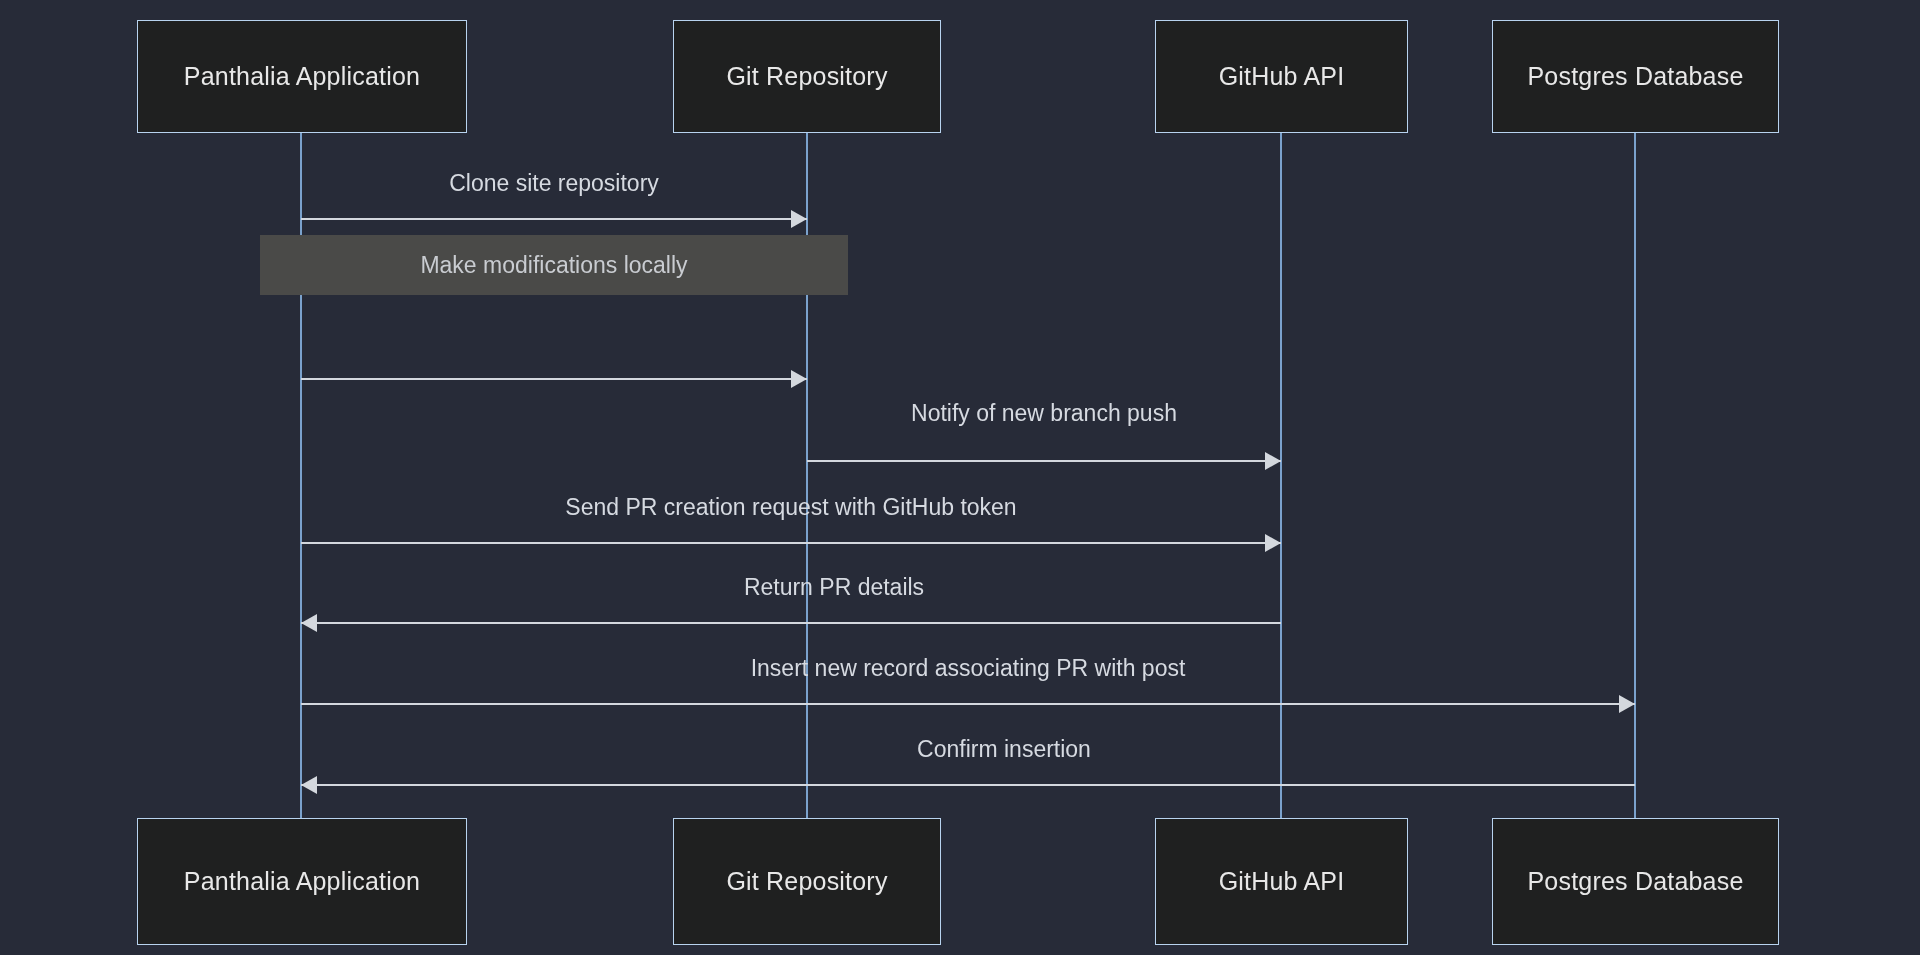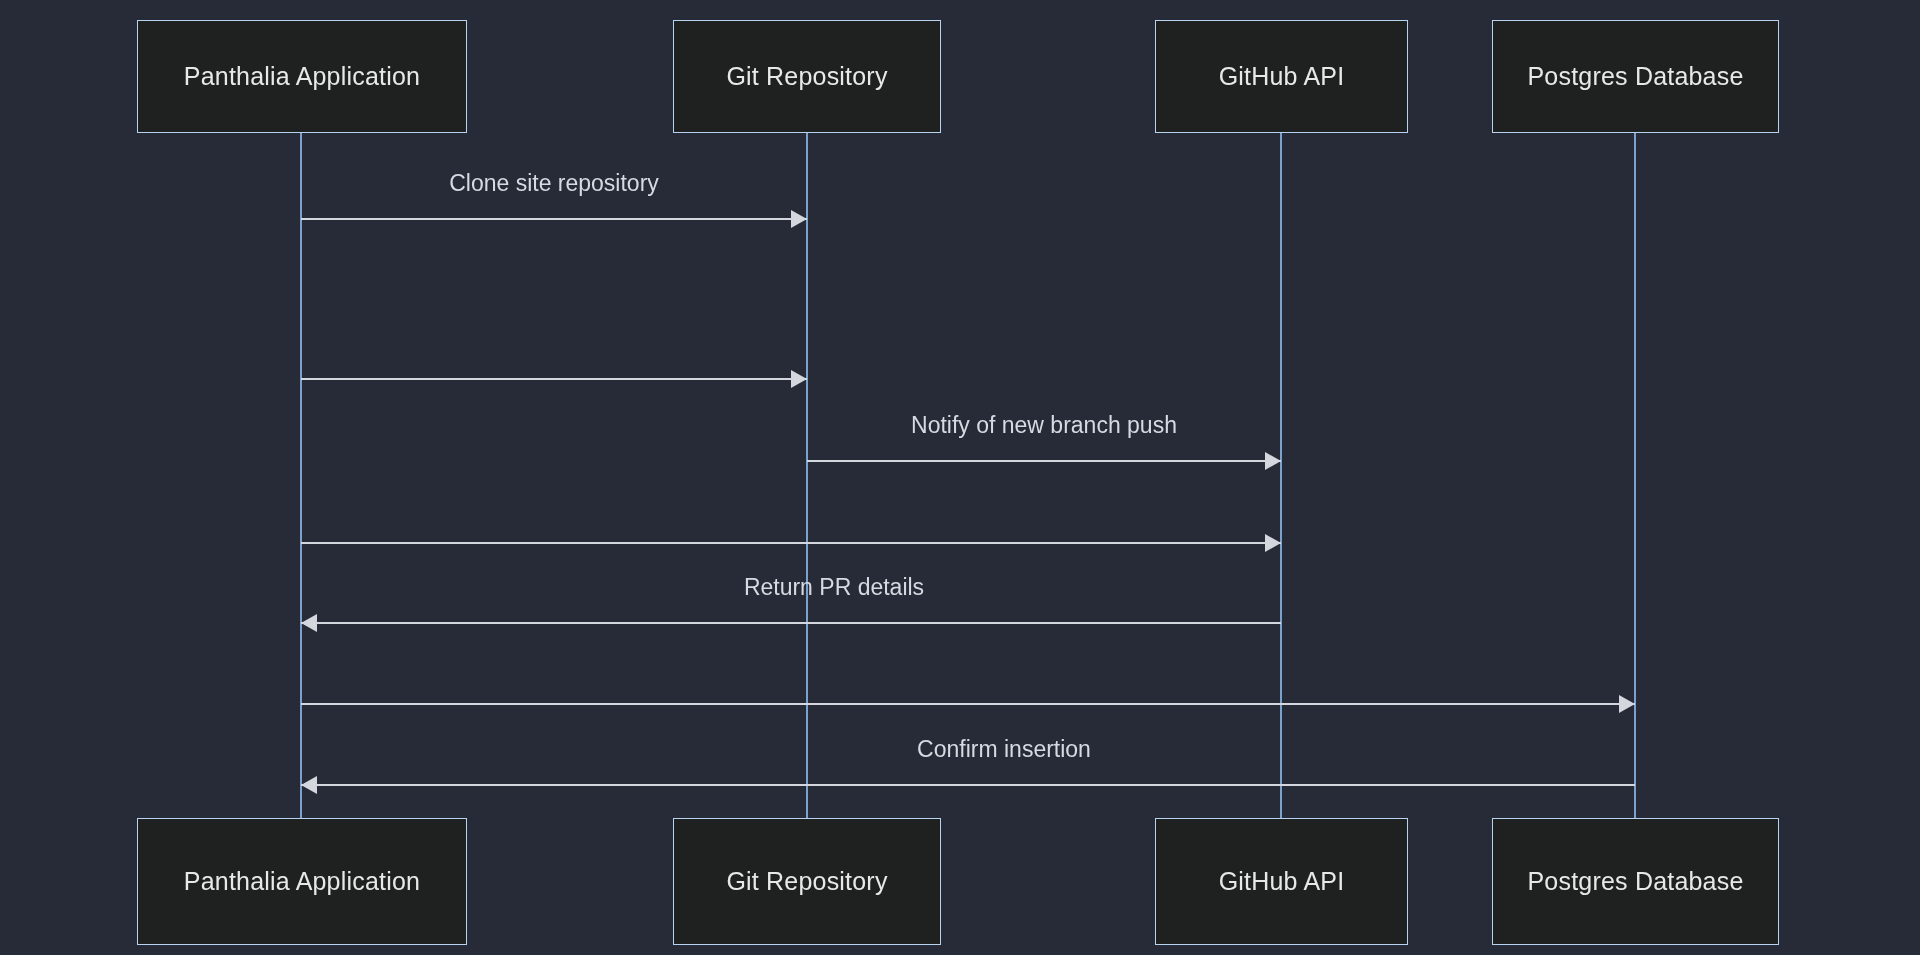--- a/index.html
+++ b/index.html
@@ -81,35 +81,40 @@
   }
 </style>
 </head>
 <body>
 
 <div id="diagram">
     <div class="lifeline" style="left: 300px; top: 133px; height: 685px;"></div>
     <div class="lifeline" style="left: 806px; top: 133px; height: 685px;"></div>
     <div class="lifeline" style="left: 1280px; top: 133px; height: 685px;"></div>
     <div class="lifeline" style="left: 1634px; top: 133px; height: 685px;"></div>
+    <div class="note-box" style="left: 260px; top: 235px; width: 588px; height: 60px;">
+      <span>Make modifications locally</span>
+    </div>
     <div class="msg-line" style="left: 301px; top: 218px; width: 506px;"></div>
     <div class="arrow-head-right" style="left: 791px; top: 210px;"></div>
     <div class="msg-label" style="left: 554px; top: 170px;">Clone site repository</div>
     <div class="msg-line" style="left: 301px; top: 378px; width: 506px;"></div>
     <div class="arrow-head-right" style="left: 791px; top: 370px;"></div>
     <div class="msg-line" style="left: 807px; top: 460px; width: 474px;"></div>
     <div class="arrow-head-right" style="left: 1265px; top: 452px;"></div>
-    <div class="msg-label" style="left: 1044px; top: 412px;">Notify of new branch push</div>
+    <div class="msg-label" style="left: 1044px; top: 400px;">Notify of new branch push</div>
     <div class="msg-line" style="left: 301px; top: 542px; width: 980px;"></div>
     <div class="arrow-head-right" style="left: 1265px; top: 534px;"></div>
+    <div class="msg-label" style="left: 791px; top: 494px;">Send PR creation request with GitHub token</div>
     <div class="msg-line" style="left: 301px; top: 622px; width: 980px;"></div>
     <div class="arrow-head-left" style="left: 301px; top: 614px;"></div>
     <div class="msg-label" style="left: 791px; top: 574px; margin-left: 43px;">Return PR details</div>
     <div class="msg-line" style="left: 301px; top: 703px; width: 1334px;"></div>
     <div class="arrow-head-right" style="left: 1619px; top: 695px;"></div>
+    <div class="msg-label" style="left: 968px; top: 655px;">Insert new record associating PR with post</div>
     <div class="msg-line" style="left: 301px; top: 784px; width: 1334px;"></div>
     <div class="arrow-head-left" style="left: 301px; top: 776px;"></div>
     <div class="msg-label" style="left: 1004px; top: 736px;">Confirm insertion</div>
     <div class="actor-box" style="left: 137px; top: 20px; width: 330px; height: 113px;">
       <span>Panthalia Application</span>
     </div>
     <div class="actor-box" style="left: 137px; top: 818px; width: 330px; height: 127px;">
       <span>Panthalia Application</span>
     </div>
     <div class="actor-box" style="left: 673px; top: 20px; width: 268px; height: 113px;">

